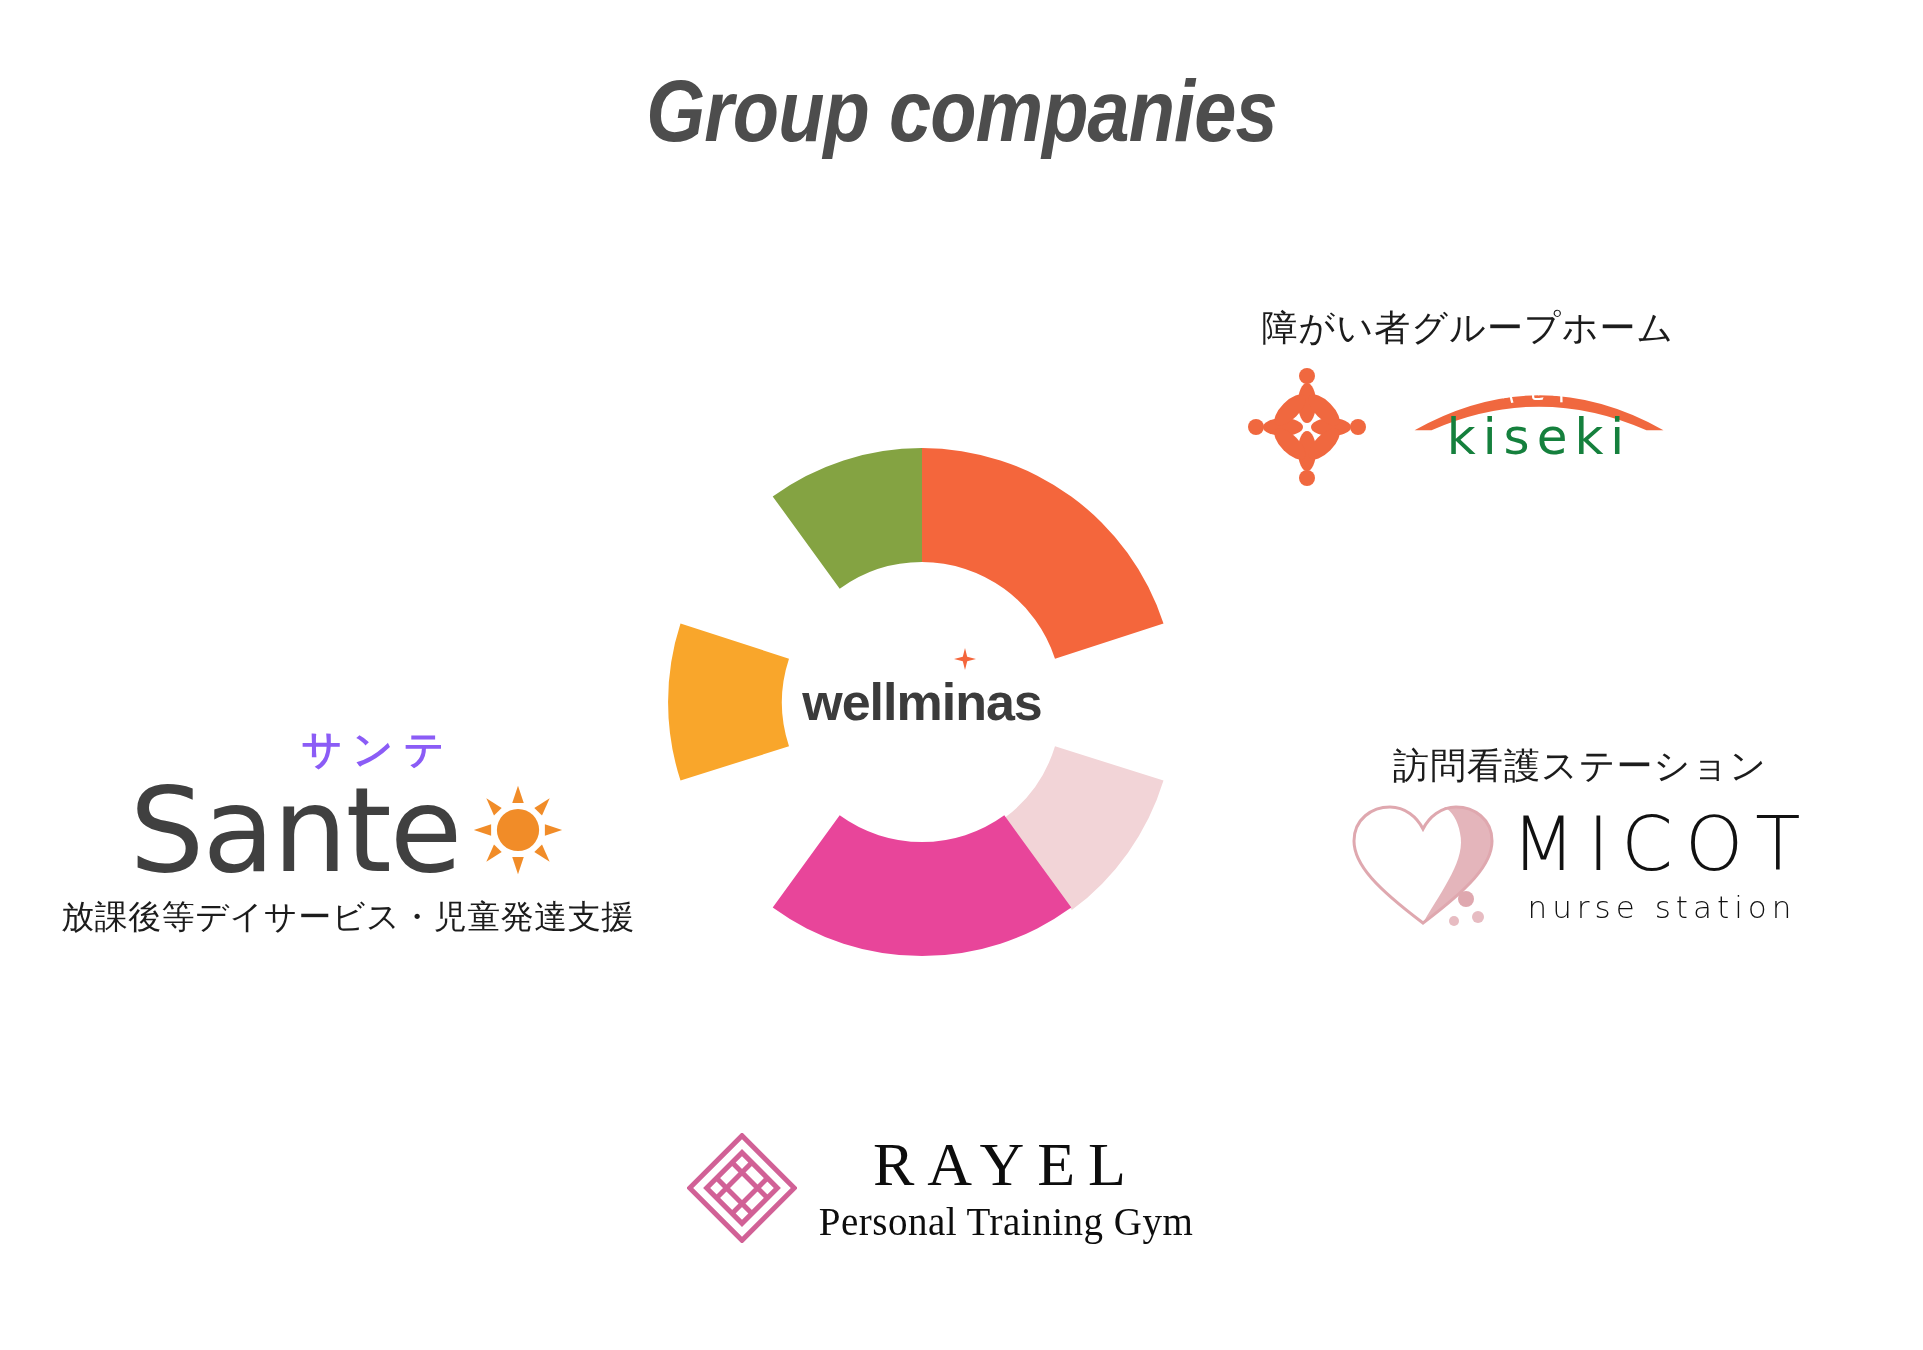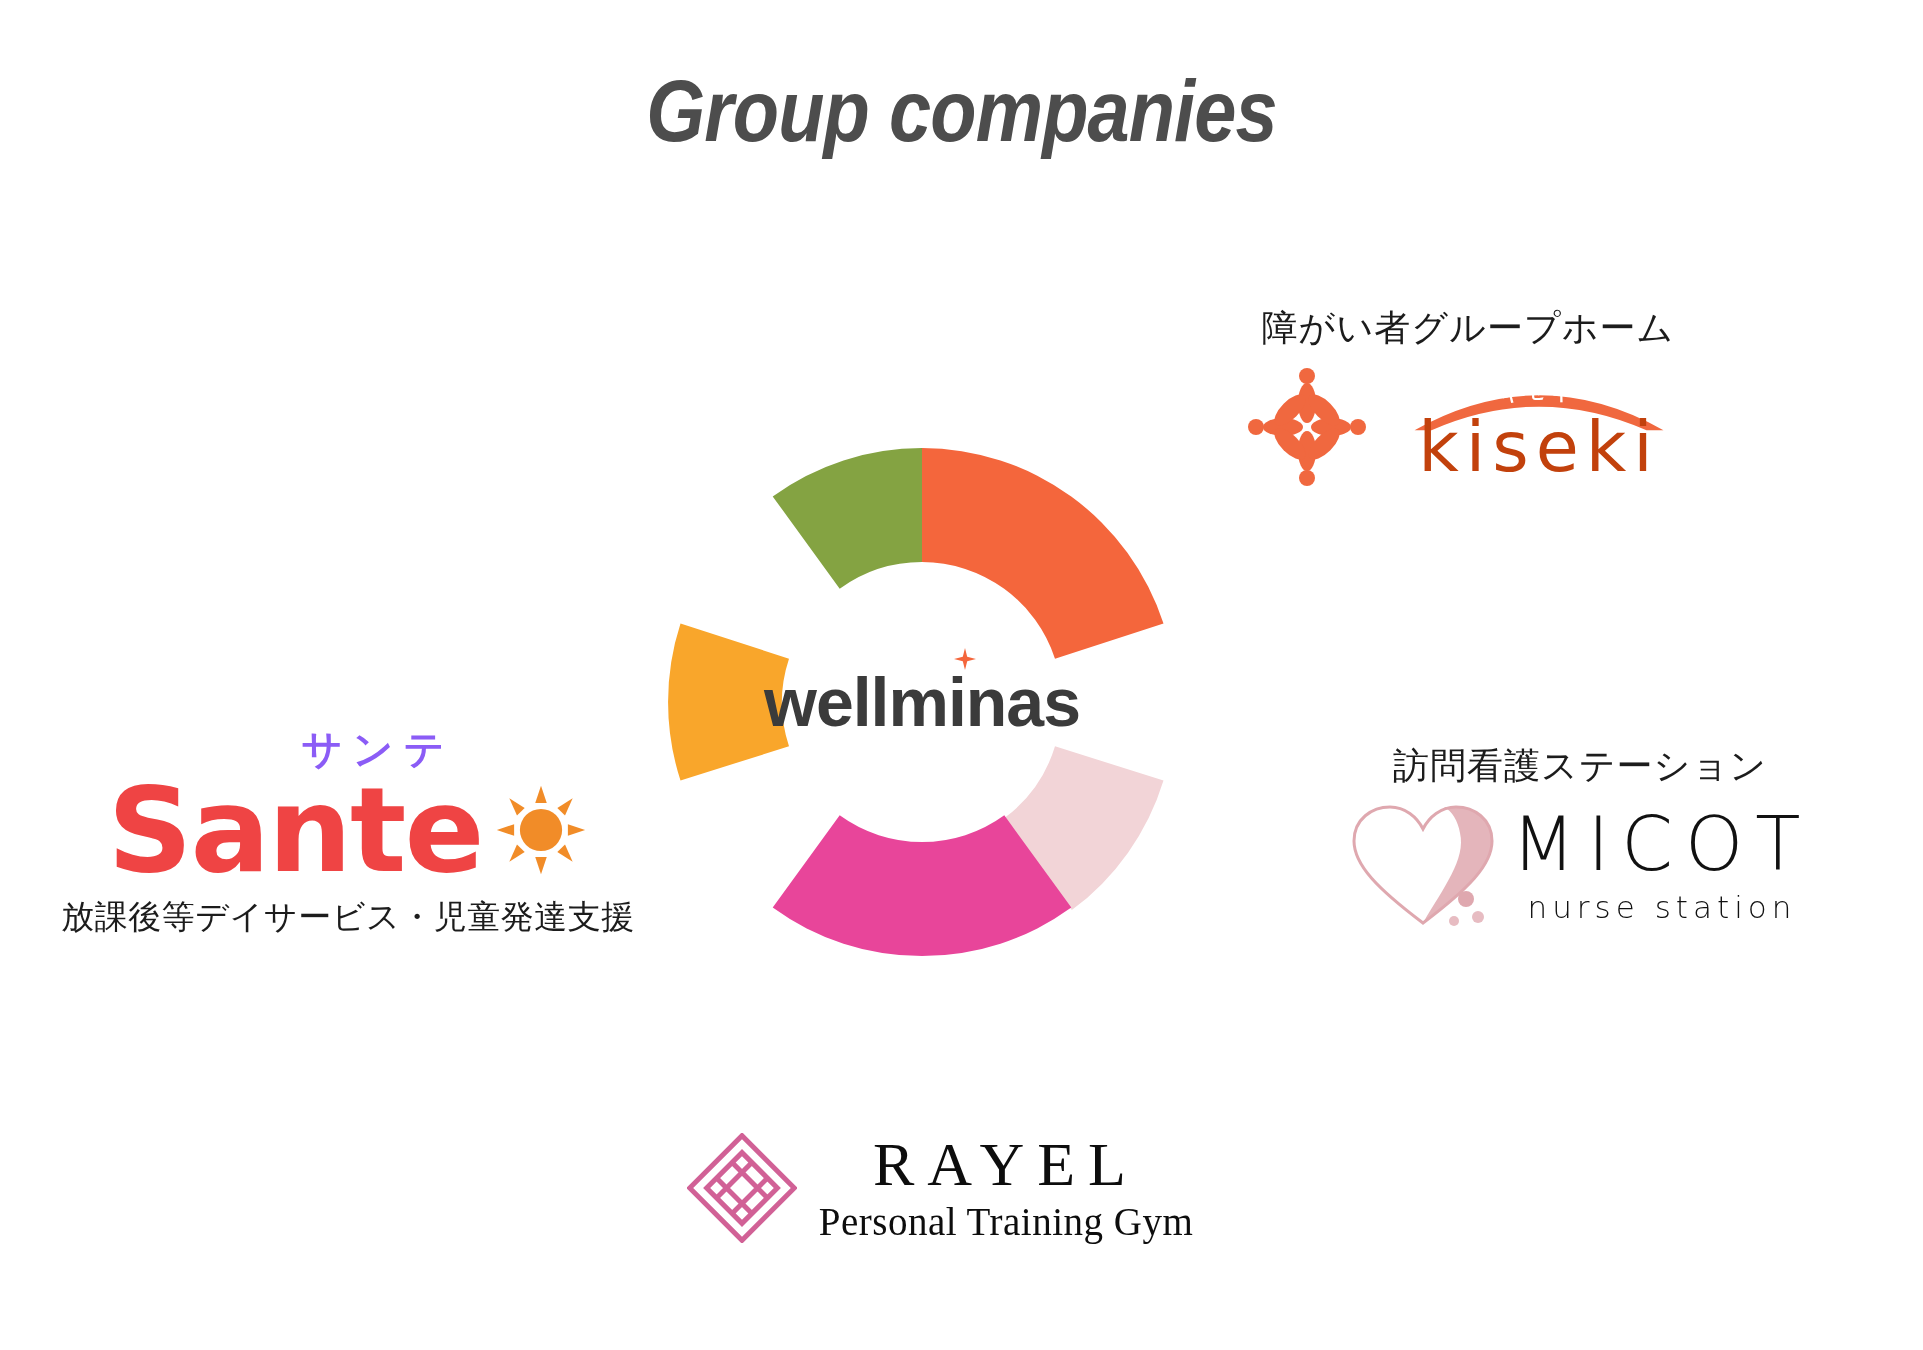--- a/index.html
+++ b/index.html
@@ -54,21 +54,21 @@
   }
   #center-logo {
     position: absolute;
     left: 0; top: 0;
     width: 660px; height: 660px;
     display: flex; align-items: center; justify-content: center;
     pointer-events: none;
   }
   #wellminas-text {
     position: relative;
-    font-size: 68px;
+    font-size: 52px;
     font-weight: 700;
     color: #3b3b3b;
     letter-spacing: -1px;
     font-family: "Liberation Sans", sans-serif;
     white-space: nowrap;
   }
   #wellminas-spark {
     position: absolute;
     left: 53.2%;
     top: -14px;
@@ -117,22 +117,22 @@
     gap: 22px;
   }
   #kiseki-mark { width: 120px; height: 120px; flex: 0 0 auto; }
   #kiseki-lockup { position: relative; width: 300px; height: 118px; }
   #kiseki-arcwrap { position: absolute; left: 0; top: 0; width: 300px; height: 66px; }
   #kiseki-word {
     position: absolute;
     left: 0; top: 44px;
     width: 300px;
     text-align: center;
-    font-size: 70px;
-    color: #c2410c;
+    font-size: 50px;
+    color: #15803d;
     font-family: "DejaVu Sans", sans-serif;
     letter-spacing: 7px;
     line-height: 1;
   }
 
   
   #brand-sante { left: 48px; top: 700px; width: 600px; }
   #sante-kana {
     font-family: "DejaVu Sans", sans-serif;
     font-size: 40px;
@@ -140,22 +140,22 @@
     color: #8b5cf6;
     letter-spacing: 10px;
     margin-left: 60px;
   }
   #sante-row {
     display: flex; align-items: center; justify-content: center;
     gap: 10px; margin-top: -6px;
   }
   #sante-word {
     font-size: 118px;
-    font-weight: 700;
-    color: #ef4444;
+    font-weight: 400;
+    color: #404040;
     font-family: "DejaVu Sans", sans-serif;
     letter-spacing: -2px;
     line-height: 1;
   }
   #sante-sun { width: 96px; height: 96px; flex: 0 0 auto; }
   #sante-caption { margin-top: 6px; }
 
   
   #brand-micot { left: 1300px; top: 720px; width: 560px; }
   #micot-row {

